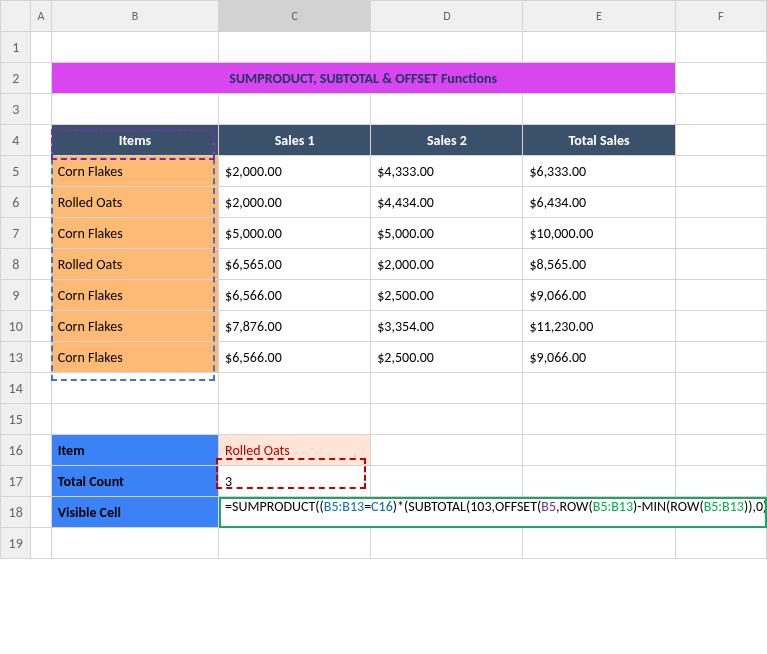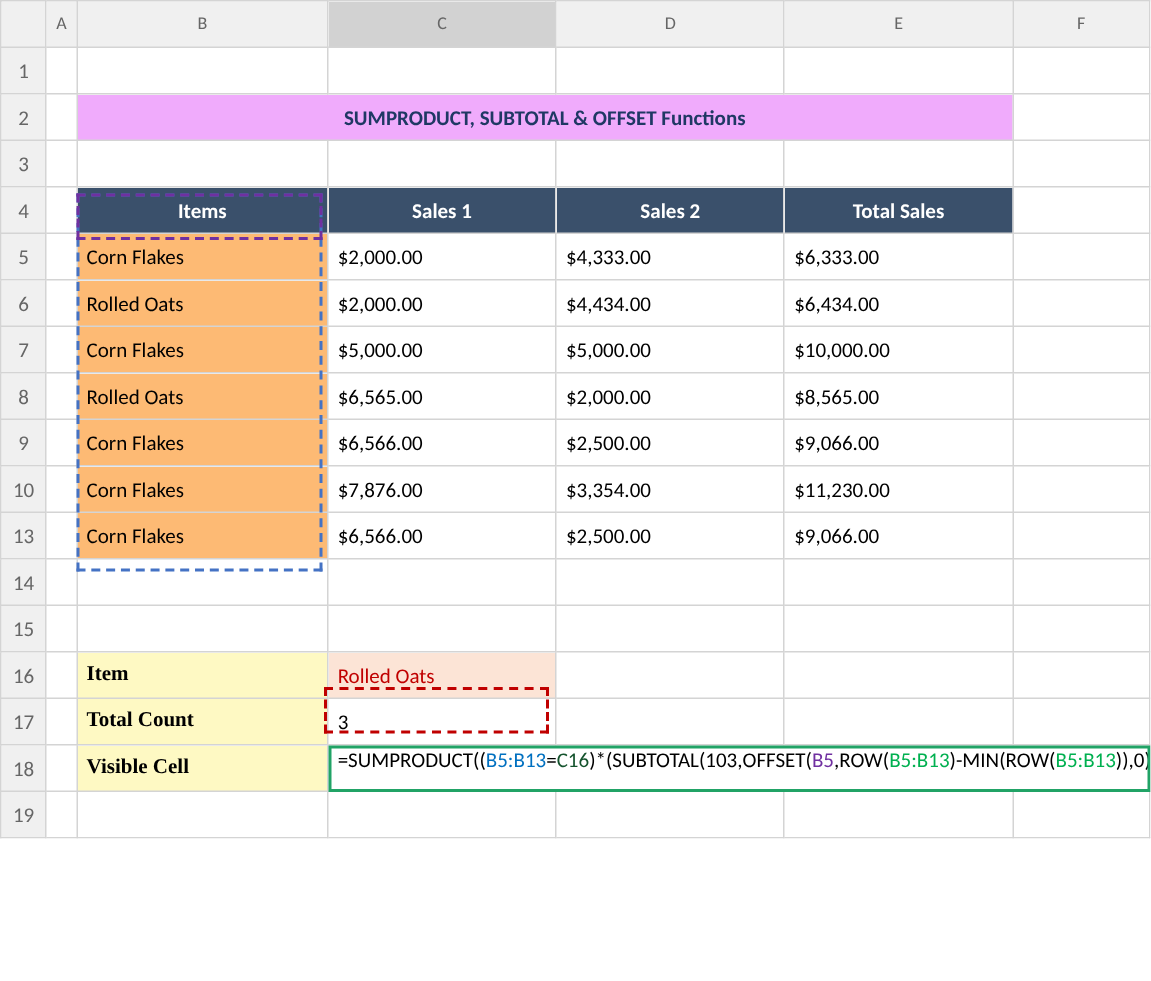--- a/index.html
+++ b/index.html
@@ -10,32 +10,32 @@
 table.grid th { background: #f0f0f0; color: #666; font-weight: normal; text-align: center; font-size: 12px; }
 .row-hdr { width: 30px; text-align: center; background: #f0f0f0; color: #666; font-size: 12px; }
 .col-hdr-row th { height: 20px; }
 .colA { width: 20px; }
 .colB { width: 165px; }
 .colC { width: 150px; }
 .colD { width: 150px; }
 .colE { width: 150px; }
 .colF { width: 90px; }
 .col-selected { background: #d2d2d2 !important; }
-.title-cell { background: #f0abfc; border: 2px solid #2e5c3e; text-align: center; font-size: 17px; font-weight: bold; color: #1f3864; }
+.title-cell { background: #d946ef; border: 2px solid #2e5c3e; text-align: center; font-size: 17px; font-weight: bold; color: #1f3864; }
 .hdr-cell { background: #3a506b; color: #fff; font-weight: bold; text-align: center; margin-left: 24px; }
 .item-cell { background: #fdba74; border: 1px solid #8ea9db; }
 .num-cell { text-align: left; }
-.lbl-cell { background: #fef9c3; font-weight: bold; border: 1px solid #8ea9db; font-family: Liberation Serif, serif; }
+.lbl-cell { background: #3b82f6; font-weight: bold; border: 1px solid #8ea9db; }
 .sel-b { outline: 2px solid #21a366; outline-offset: -2px; }
 .sel-range-b { position: absolute; border: 2px dashed #4472c4; pointer-events: none; }
 .sel-c16 { position: absolute; border: 2px dashed #c00000; pointer-events: none; }
 .sel-b5 { position: absolute; border: 2px dashed #7030a0; pointer-events: none; }
 .formula { font-family: Calibri, Arial, sans-serif; font-size: 13px; white-space: normal; line-height: 1.4; padding: 4px 6px; }
 .formula .f-blue { color: #0070c0; }
-.formula .f-red { color: #14532d; text-align: right; }
+.formula .f-red { color: #0369a1; text-align: right; }
 .formula .f-purple { color: #7030a0; }
 .formula .f-green { color: #00b050; }
 .rolled-oats-cell { color: #c00000; background: #fce4d6; }
 .row-tall td { height: 40px; }
 .watermark { position: absolute; top: 590px; left: 330px; color: #ccc; font-size: 12px; font-style: italic; pointer-events: none; }
 .row-title td { height: 40px; }
 .row-short td { height: 18px; }
 .formula-row td { height: 46px; vertical-align: top; }
 </style>
 </head>

